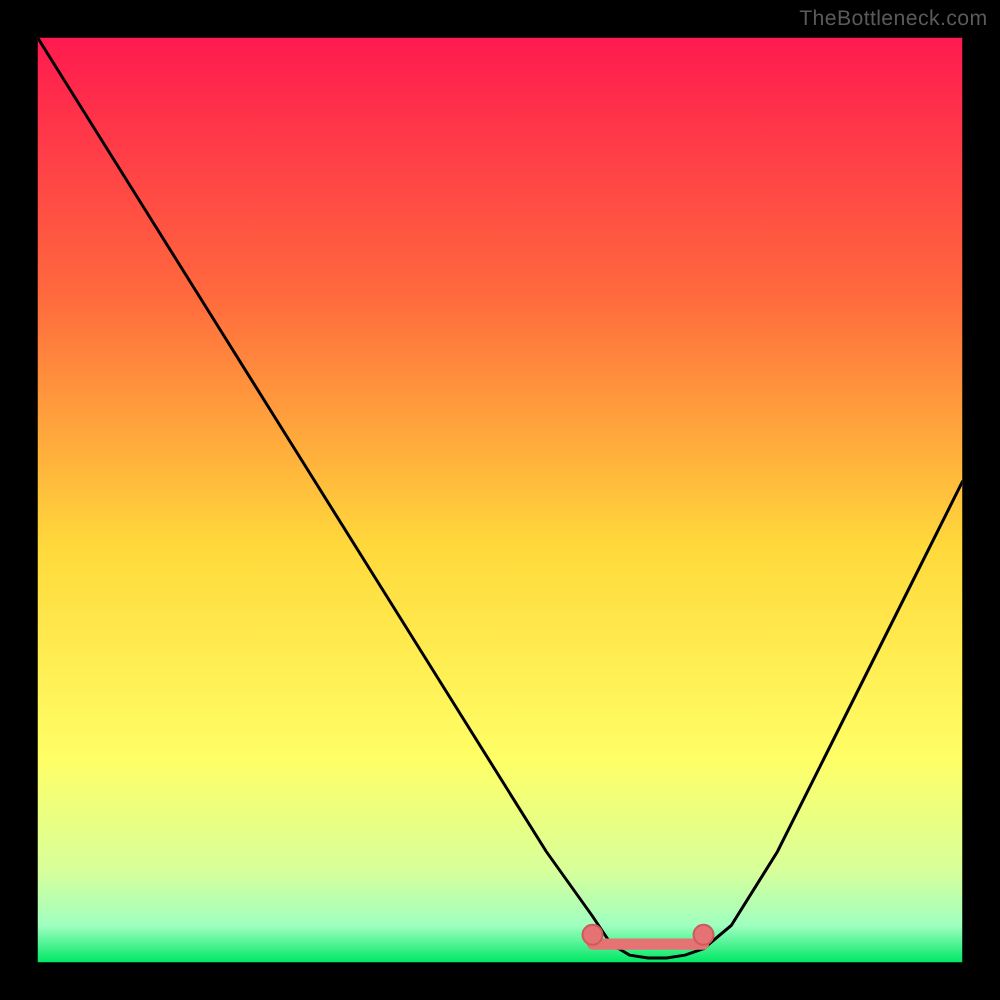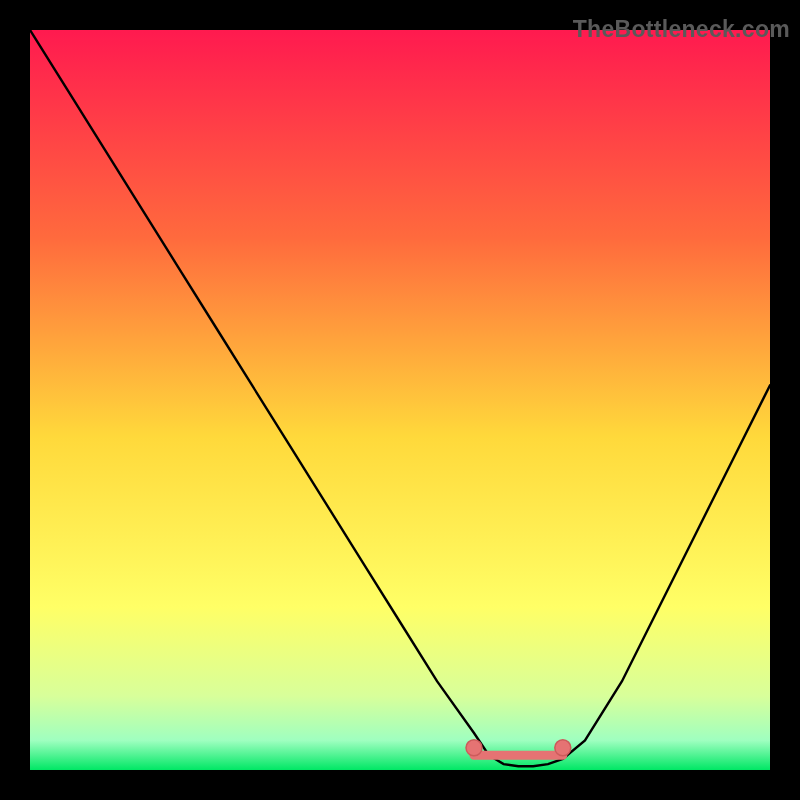--- a/index.html
+++ b/index.html
@@ -21,25 +21,25 @@
   }
   .plot {
     position: absolute;
     left: 30px;
     top: 30px;
     width: 740px;
     height: 740px;
   }
   .watermark {
     position: absolute;
-    top: 16px;
+    top: 5px;
     right: 10px;
     color: #5a5a5a;
-    font-size: 23px;
-    font-weight: 700;
+    font-size: 17px;
+    font-weight: 400;
     letter-spacing: 0.3px;
     user-select: none;
   }
 </style>
 </head>
 <body>
 
 <div class="frame">
   <svg class="gradient" width="740" height="740" viewBox="0 0 740 740" preserveAspectRatio="none" style="position:absolute;left:0;top:0;">
     <defs>

